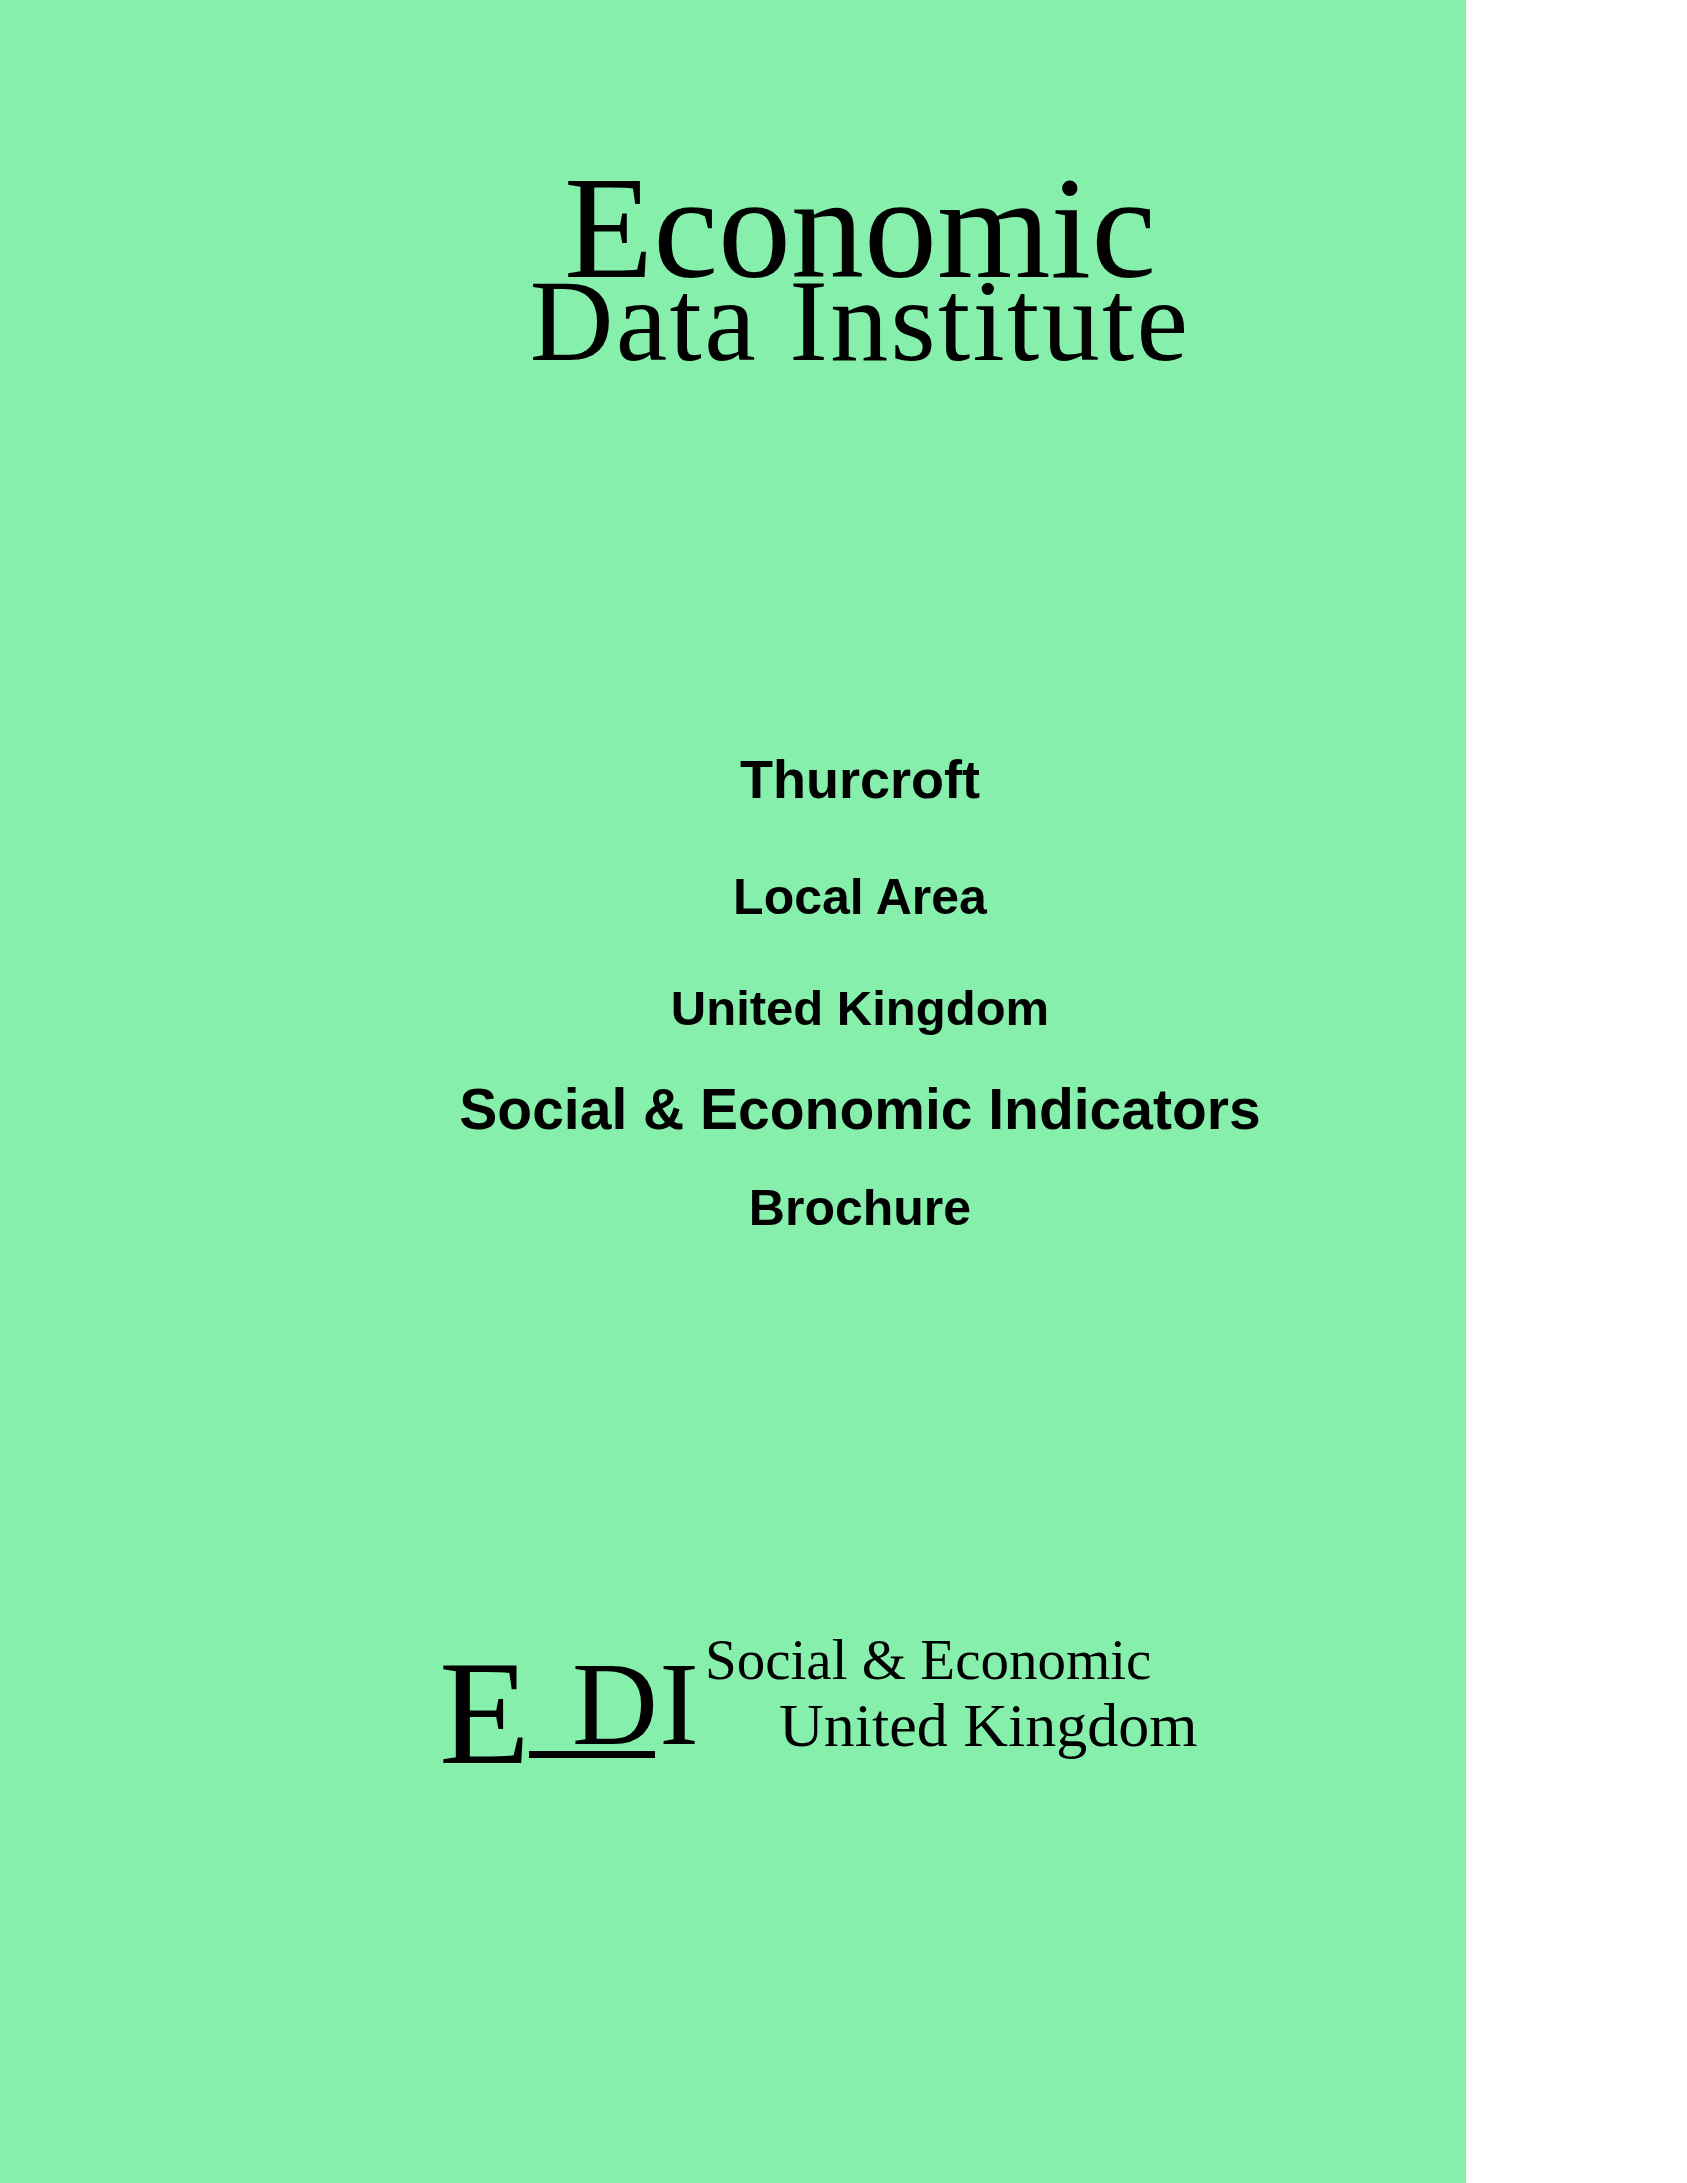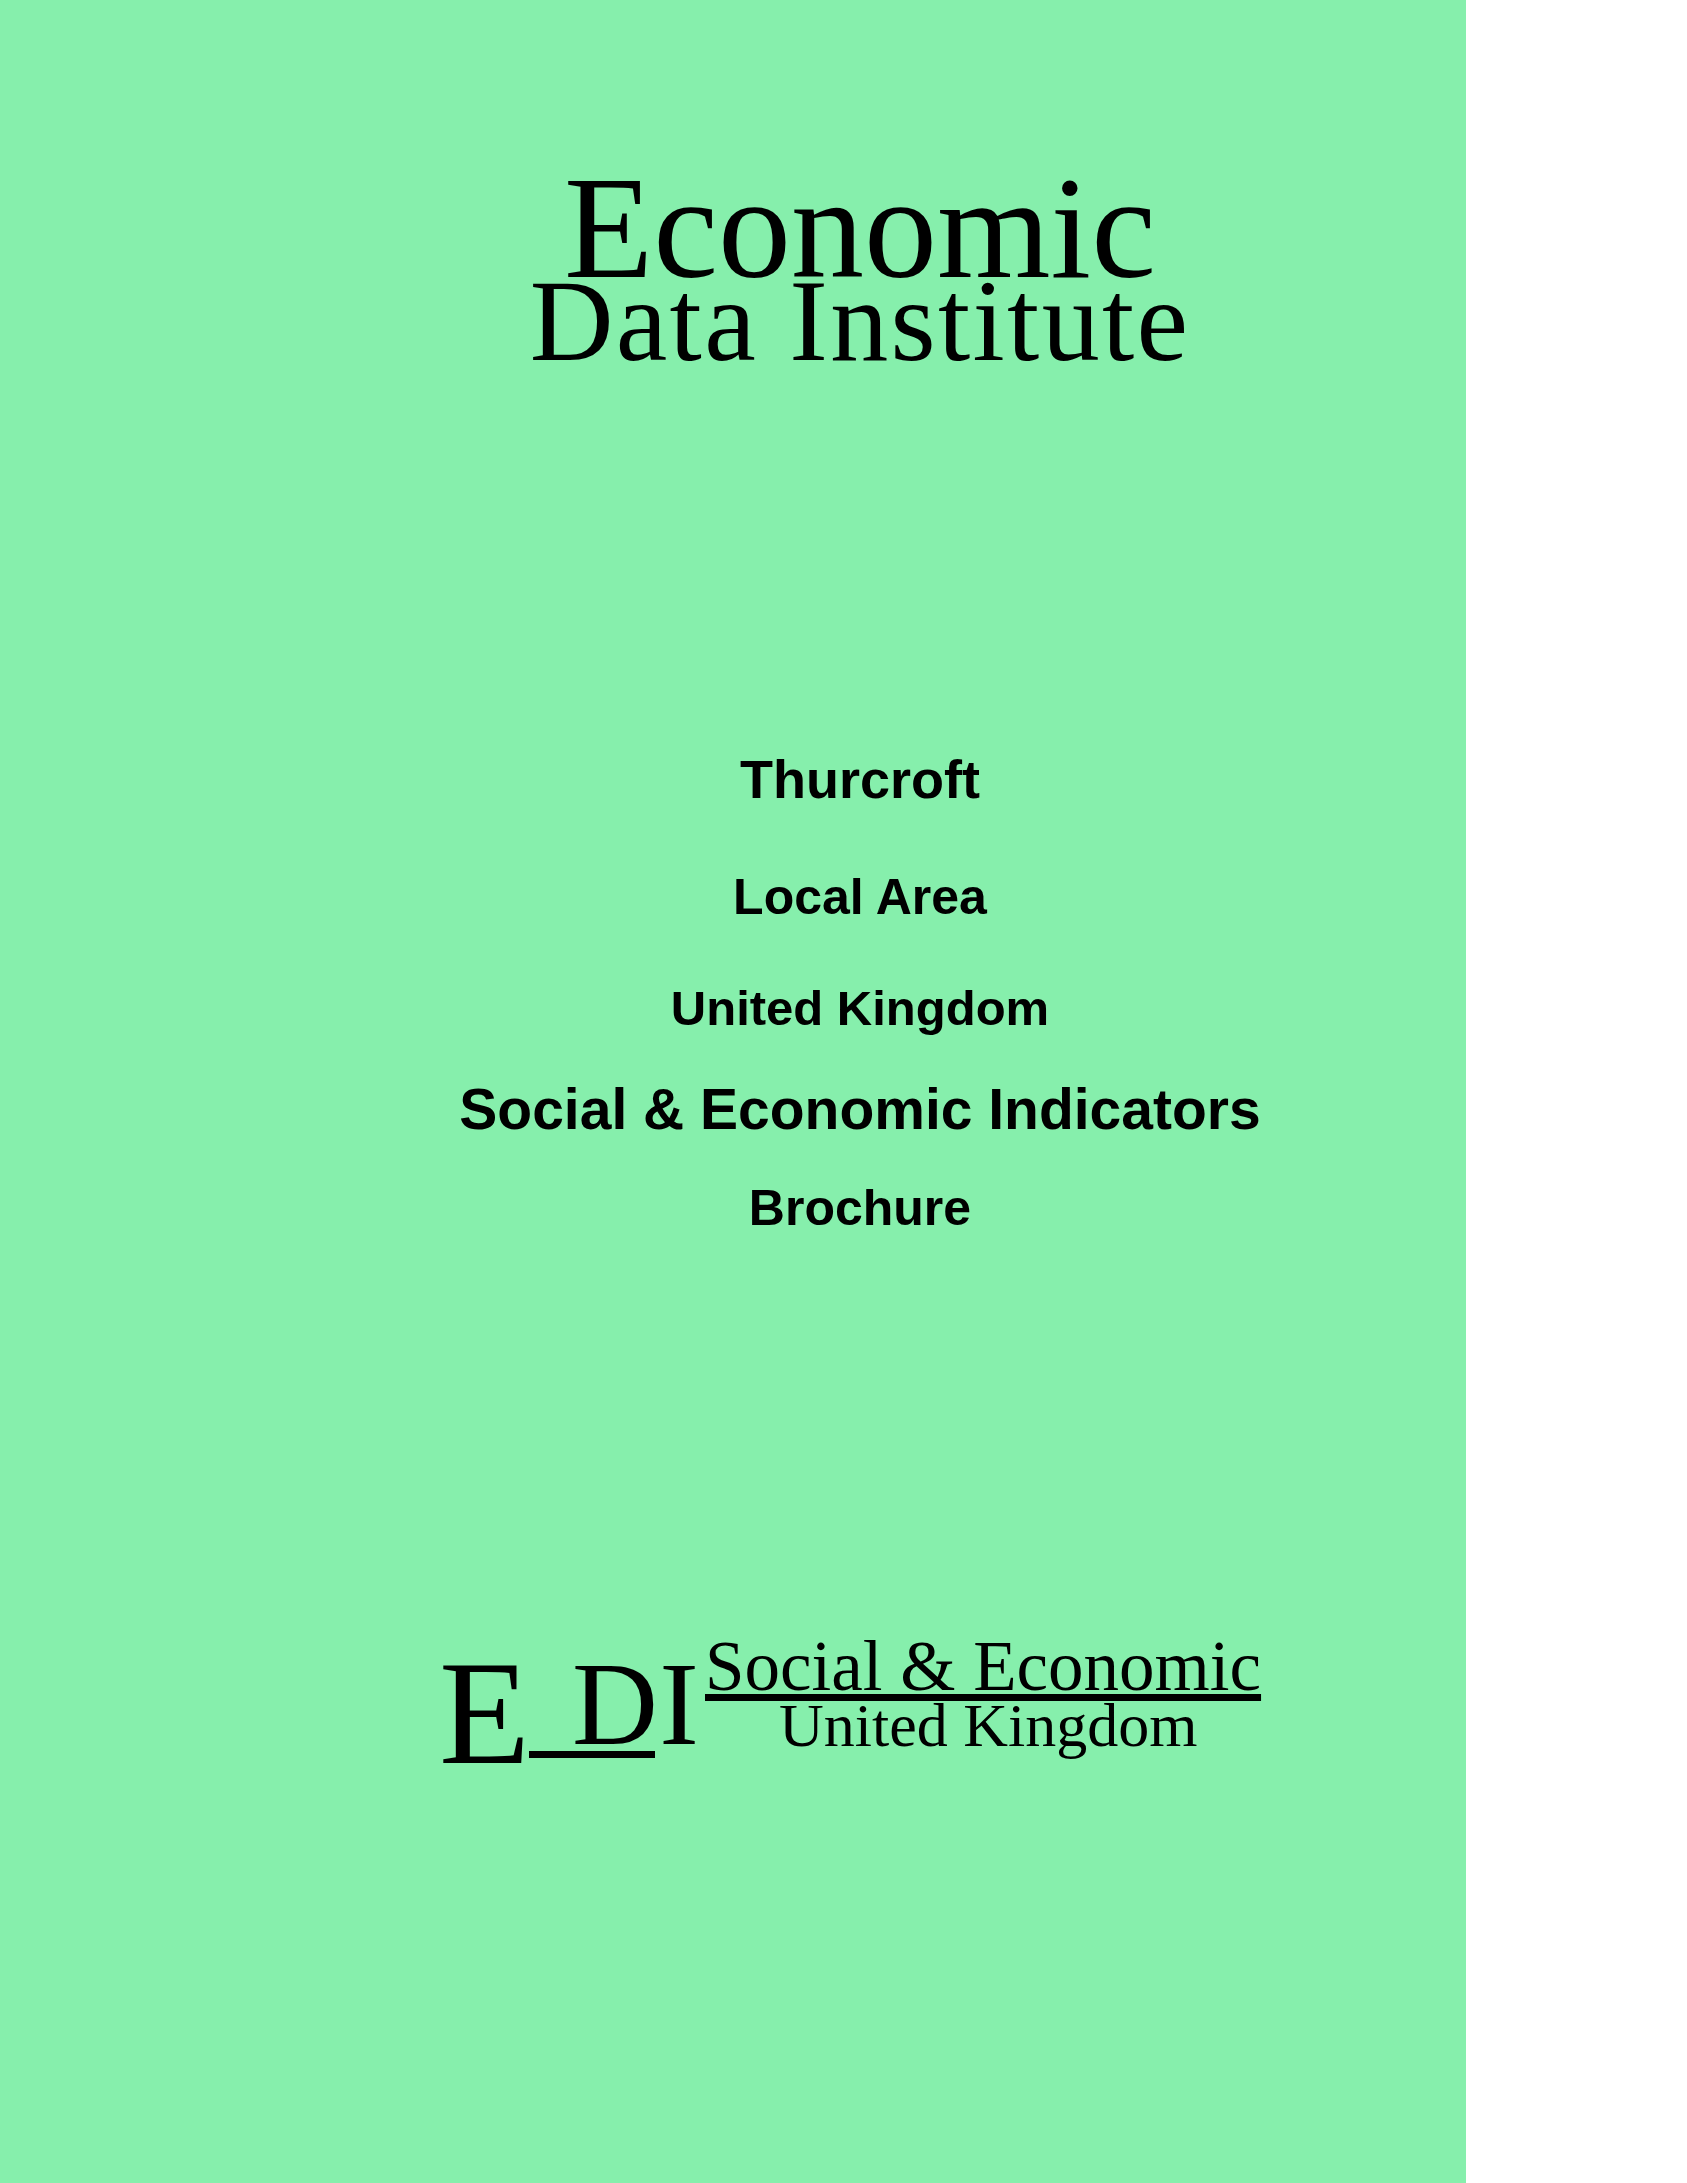--- a/index.html
+++ b/index.html
@@ -40,18 +40,18 @@
     <p class="abs centered sansb" style="top:872px; font-size:50px;">Local Area</p>
     <p class="abs centered sansb" style="top:984px; font-size:49px;">United Kingdom</p>
     <p class="abs centered sansb" style="top:1081px; font-size:57px;">Social &amp; Economic Indicators</p>
     <p class="abs centered sansb" style="top:1183px; font-size:50px;">Brochure</p>
   </main>
 
   <footer>
     <span class="abs serif" style="left:439px; top:1638px; font-size:149px;">E</span>
     <span class="abs serif" style="left:572px; top:1645px; font-size:119px; letter-spacing:0.01em;">DI</span>
     <div class="abs bar" style="left:529px; top:1751px; width:126px; height:6.6px;"></div>
-    <div class="abs serif" style="left:705px; top:1631px; font-size:71px;text-decoration:underline;">Social &amp; Economic</div>
+    <div class="abs serif" style="left:705px; top:1631px; font-size:57px;">Social &amp; Economic</div>
     <div class="abs serif" style="left:779px; top:1694px; font-size:62px;">United Kingdom</div>
   </footer>
 
 </div>
 
 
 </body></html>

